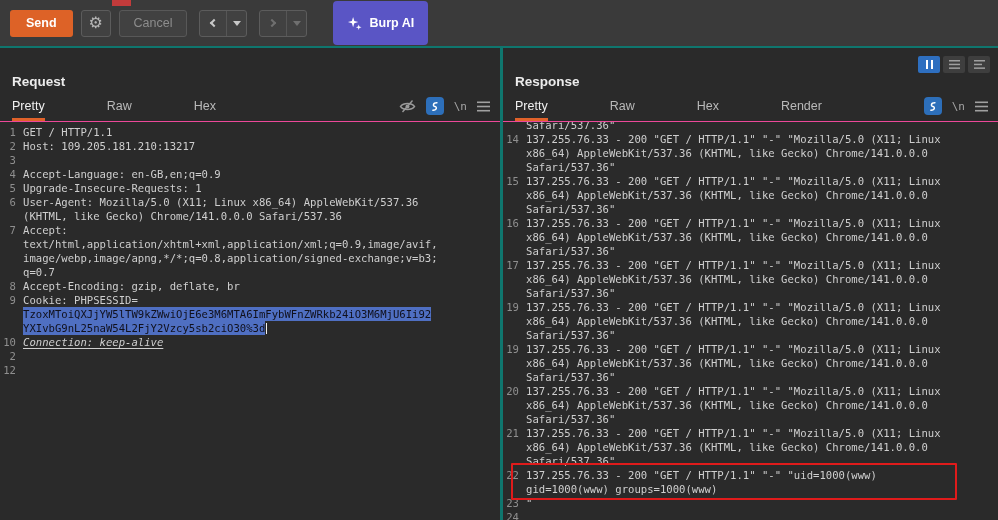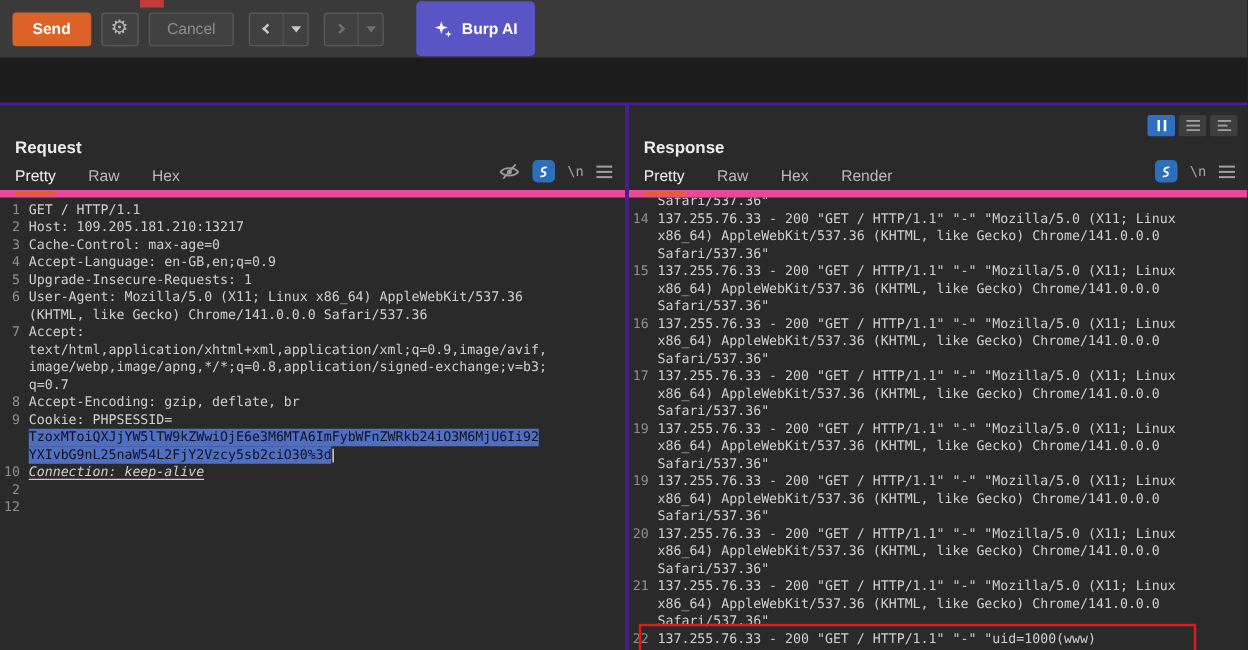--- a/index.html
+++ b/index.html
@@ -34,29 +34,29 @@
   .caret-down { width:0; height:0; border-left:4px solid transparent;
                 border-right:4px solid transparent; border-top:5px solid currentColor;
                 display:inline-block; }
   .burp-ai-btn { margin-left:18px; background:#5a55c5; border:none; border-radius:4px;
                  color:#fff; font-size:12.5px; font-weight:600; height:44px;
                  padding:0 14px; display:flex; align-items:center; gap:7px;
                  font-family:"Liberation Sans",sans-serif; }
 
   
   .main { position:absolute; top:46px; left:0; right:0; bottom:0;
-          display:flex; background:#4c1d95; padding-top:2px; gap:3px;margin-top:36px; }
+          display:flex; background:#0f766e; padding-top:2px; gap:3px; }
   .panel { background:#2a2a2a; position:relative; overflow:hidden; }
   .panel.left { width:500px; flex:0 0 500px; }
   .panel.right { flex:1; }
 
   .panel-title { font-size:13.5px; font-weight:bold; color:#ececec;
                  padding:26px 12px 0 12px; height:44px; }
-  .tab-row { display:flex; align-items:flex-start; padding:0 12px; height:30px;
-             border-bottom:6px solid #ec4899; position:relative; }
+  .tab-row { display:flex; align-items:center; padding:0 12px; height:30px;
+             border-bottom:1px solid #ec4899; position:relative;gap:36px; }
   .tab { font-size:12.5px; color:#b9b9b9; padding:6px 0 8px 0; margin-right:26px; cursor:pointer; }
   .tab.selected { color:#f0f0f0; border-bottom:3px solid #e0622a; padding-bottom:5px; }
   .tab-icons { position:absolute; right:10px; bottom:6px; display:flex;
                align-items:center; gap:10px; }
   .icon-btn { display:flex; align-items:center; justify-content:center; cursor:pointer; }
   .s-icon { width:18px; height:18px; background:#2d6fba; border-radius:4px;
             display:flex; align-items:center; justify-content:center; }
   .nl-label { font-family:"DejaVu Sans Mono",monospace; font-size:11px; color:#a5a5a5; }
 
   .resp-controls { position:absolute; top:8px; right:8px; display:flex; gap:3px; }
@@ -147,21 +147,21 @@
             <rect x="0" y="0.5" width="13" height="1.6" fill="#a0a0a0"></rect>
             <rect x="0" y="4.7" width="13" height="1.6" fill="#a0a0a0"></rect>
             <rect x="0" y="8.9" width="13" height="1.6" fill="#a0a0a0"></rect>
           </svg>
         </div>
       </div>
     </div>
     <div class="editor req">
         <div class="code-row"><span class="ln">1</span><span class="code">GET / HTTP/1.1</span></div>
         <div class="code-row"><span class="ln">2</span><span class="code">Host: 109.205.181.210:13217</span></div>
-        <div class="code-row"><span class="ln">3</span><span class="code">Cache-Control: max-age=0</span></div>
+        <div class="code-row"><span class="ln">3</span></div>
         <div class="code-row"><span class="ln">4</span><span class="code">Accept-Language: en-GB,en;q=0.9</span></div>
         <div class="code-row"><span class="ln">5</span><span class="code">Upgrade-Insecure-Requests: 1</span></div>
         <div class="code-row"><span class="ln">6</span><span class="code">User-Agent: Mozilla/5.0 (X11; Linux x86_64) AppleWebKit/537.36</span></div>
         <div class="code-row"><span class="ln"></span><span class="code">(KHTML, like Gecko) Chrome/141.0.0.0 Safari/537.36</span></div>
         <div class="code-row"><span class="ln">7</span><span class="code">Accept:</span></div>
         <div class="code-row"><span class="ln"></span><span class="code">text/html,application/xhtml+xml,application/xml;q=0.9,image/avif,</span></div>
         <div class="code-row"><span class="ln"></span><span class="code">image/webp,image/apng,*/*;q=0.8,application/signed-exchange;v=b3;</span></div>
         <div class="code-row"><span class="ln"></span><span class="code">q=0.7</span></div>
         <div class="code-row"><span class="ln">8</span><span class="code">Accept-Encoding: gzip, deflate, br</span></div>
         <div class="code-row"><span class="ln">9</span><span class="code">Cookie: PHPSESSID=</span></div>

